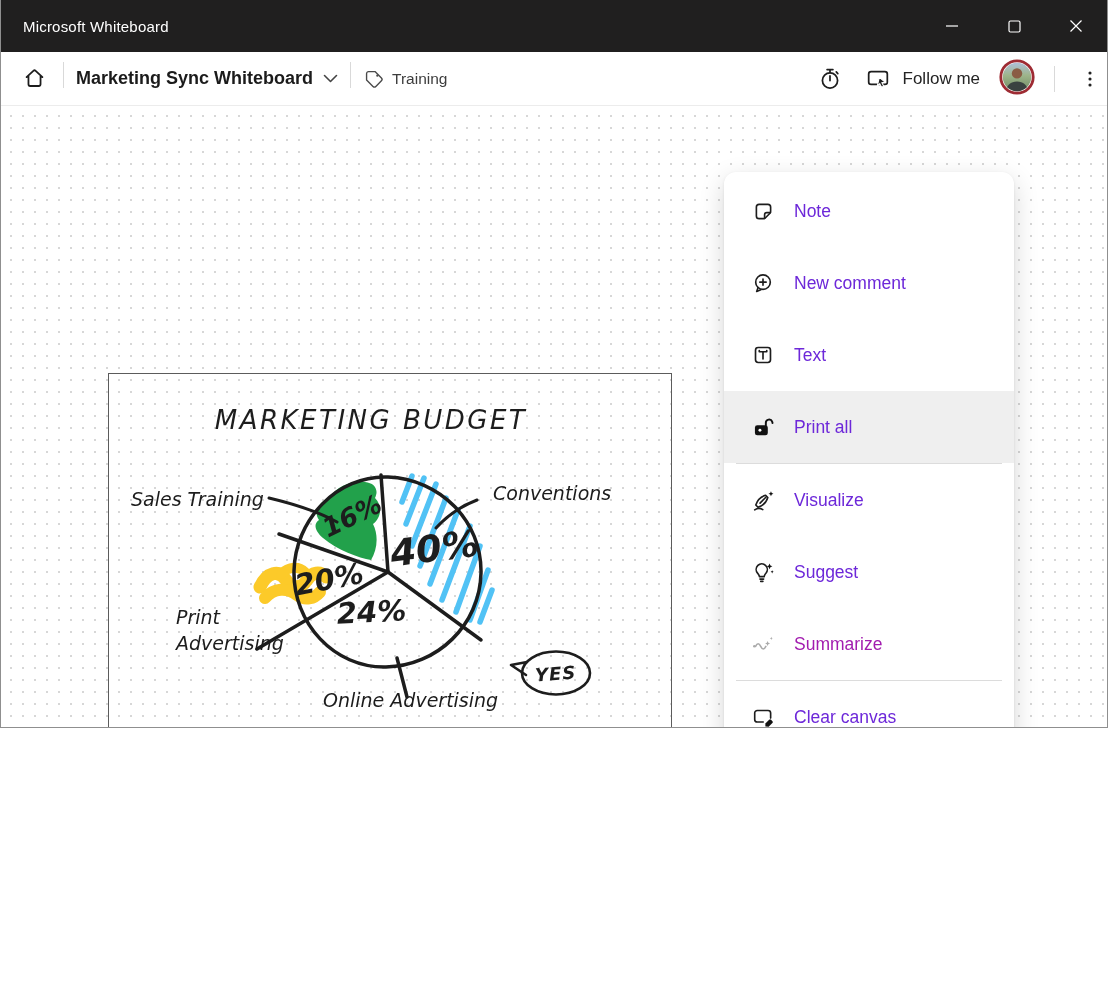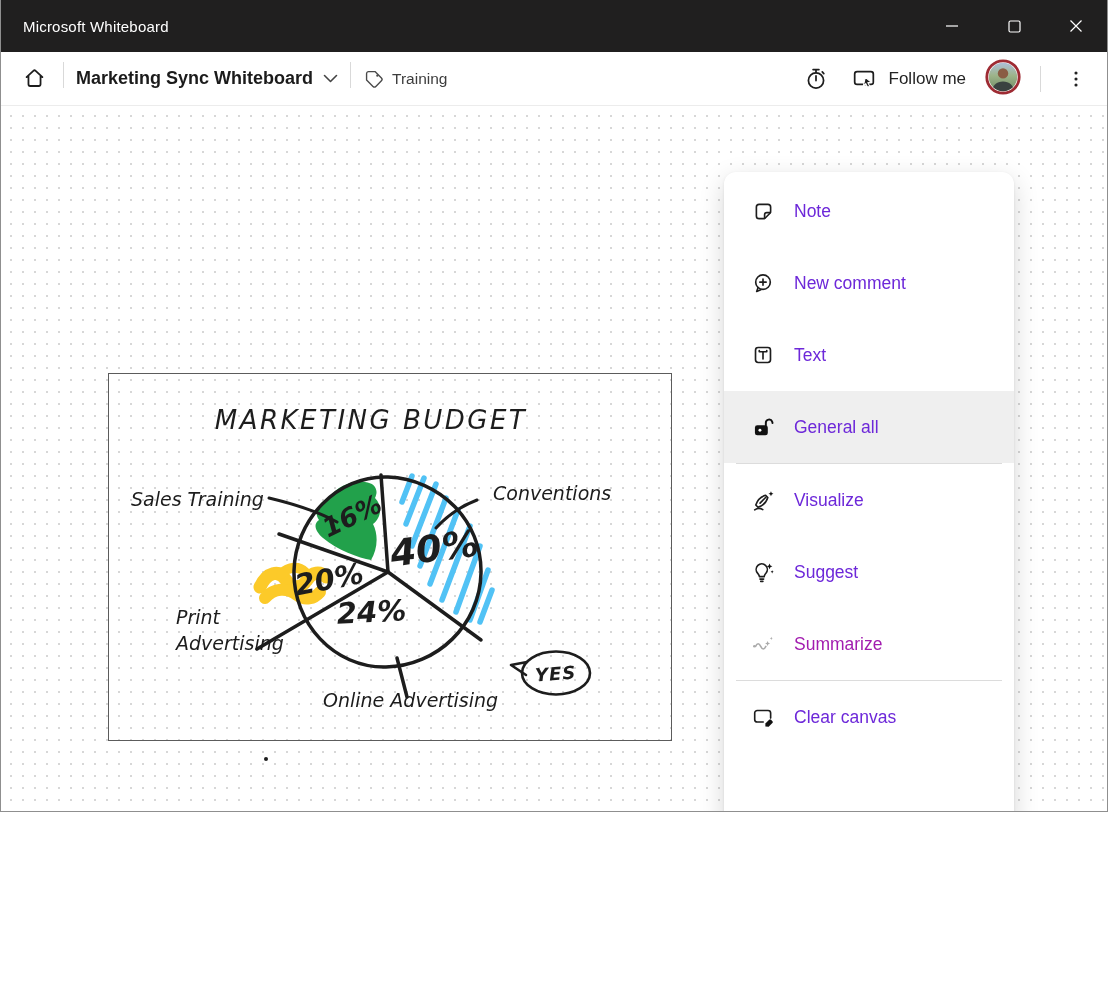--- a/index.html
+++ b/index.html
@@ -1,35 +1,35 @@
 <!DOCTYPE html>
 <html><head>
 <meta charset="utf-8">
 <style>
   * { margin:0; padding:0; box-sizing:border-box; }
   html,body { width:1108px; height:1008px; }
   body { font-family:"Liberation Sans", sans-serif; background:#fff; }
-  .window { position:relative; width:1108px; height:812px; overflow:hidden;
+  .window { position:relative; width:1108px; height:728px; overflow:hidden;
             border-left:1px solid #8f8f8f; border-right:1px solid #8f8f8f; border-bottom:1px solid #8f8f8f; }
 
   
   .titlebar { position:absolute; left:0; top:0; width:100%; height:52px; background:#201f1f;
               display:flex; align-items:center; color:#fff; }
   .titlebar-title { font-size:15px; padding-left:22px; letter-spacing:.2px; }
   .win-controls { margin-left:auto; display:flex; height:100%; }
   .win-btn { width:62px; height:100%; display:flex; align-items:center; justify-content:center; }
 
   
   .header { position:absolute; left:0; top:52px; width:100%; height:54px; background:#fff;
             border-bottom:1px solid #ececec; display:flex; align-items:center; }
   .hdr-left { display:flex; gap:12px; padding-left:16px; }
   .vdiv { width:1px; height:26px; background:#d9d9d9; }
   .board-title { font-size:18px; font-weight:bold; color:#1b1b1b; display:flex; align-items:center; gap:10px; }
   .tag-chip { display:flex; align-items:center; gap:7px; color:#3d3d3d; font-size:15.5px; }
-  .hdr-right { margin-left:auto; display:flex; align-items:center; gap:18px; padding-right:14px; }
+  .hdr-right { margin-left:auto; display:flex; align-items:center; gap:18px; padding-right:0; }
   .follow { display:flex; align-items:center; gap:12px; font-size:17px; color:#242424; }
   .iconbtn { display:flex; align-items:center; justify-content:center; width:34px; height:34px; }
 
   
   .canvas { position:absolute; left:0; top:106px; width:1108px; height:902px; background:#fff;
             background-image:radial-gradient(circle, #d7d7d7 1.05px, transparent 1.35px);
             background-size:12px 12px; background-position:4px 4px; }
 
   .frame { position:absolute; left:107px; top:267px; width:564px; height:368px;
            border:1.5px solid #5c5c5c; }
@@ -257,21 +257,21 @@
 
 
       <div class="ctx-item hovered">
         <span class="mi">
           <svg width="24" height="24" viewBox="0 0 22 22">
             <path d="M13.6 9.4 V7.2 a3 3 0 0 1 5.8-1.1 c.2.4.3.9.3 1.3" fill="none" stroke="#111" stroke-width="1.8" stroke-linecap="round"></path>
             <rect x="3.6" y="9.4" width="11.8" height="9.2" rx="2.2" fill="#111"></rect>
             <circle cx="8.2" cy="13.9" r="1.35" fill="#fff"></circle>
           </svg>
         </span>
-        <span>General all</span>
+        <span>Print all</span>
       </div>
 
       <div class="ctx-sep"></div>
 
       <div class="ctx-item">
         <span class="mi">
           <svg width="24" height="24" viewBox="0 0 22 22" class="ink" stroke-width="1.5">
             <path d="M4.4 15.6 C5.8 11.2 9.2 7.9 13.4 6.7 l2 2 C14.2 12.9 10.9 16.3 6.4 17.7 Z"></path>
             <path d="M13.6 8.5 L8.3 13.8"></path>
             <path d="M3.4 20 c2.5-1.7 5-1.7 7.4-.2"></path>

